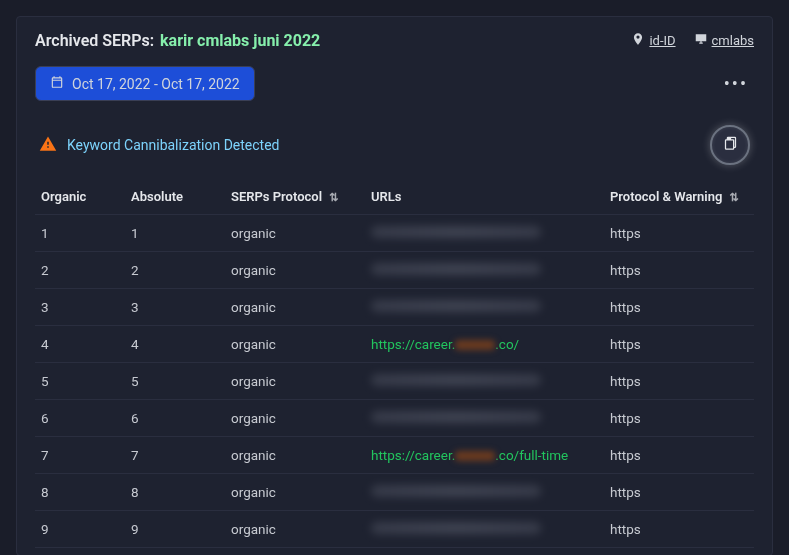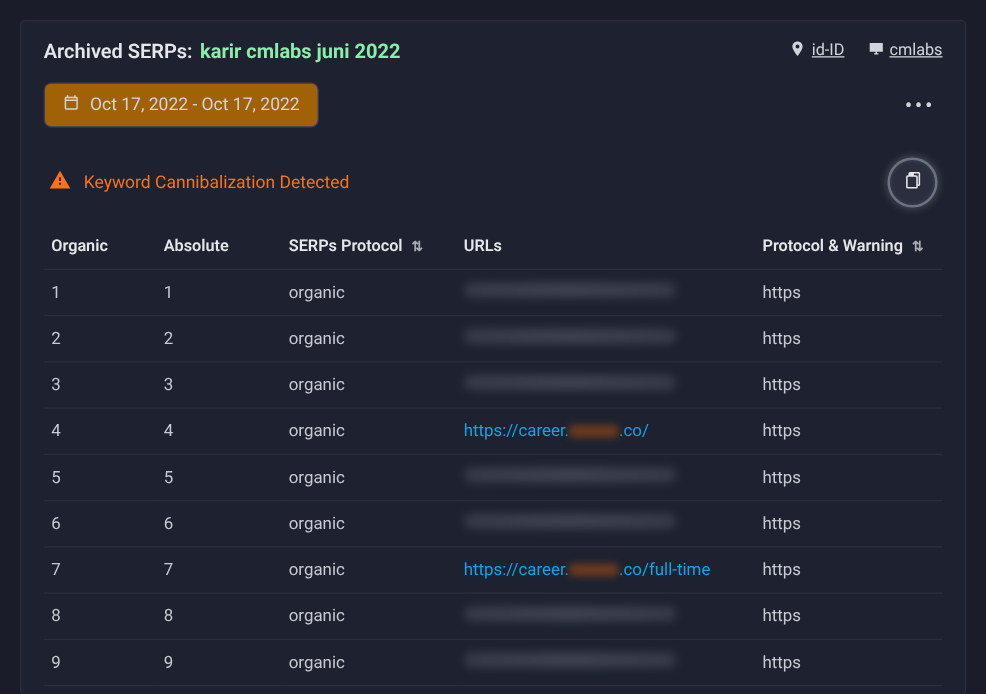--- a/index.html
+++ b/index.html
@@ -38,41 +38,41 @@
     align-items: center;
     margin-bottom: 24px;
   }
   .date-pill {
     display: flex;
     align-items: center;
     gap: 8px;
     border: 1px solid #3a3f55;
     border-radius: 6px;
     padding: 8px 14px;
-    background: #a16207;
+    background: #1d4ed8;
     color: #d1d5db;
     font-size: 14px;
     cursor: pointer;
   }
   .date-pill svg { width: 14px; height: 14px; fill: #d1d5db; }
   .more-btn {
     color: #d1d5db;
     font-size: 18px;
     letter-spacing: 2px;
     cursor: pointer;
     padding: 4px 6px;
   }
   .alert-row {
     display: flex;
     justify-content: space-between;
     align-items: center;
     margin-bottom: 14px;
     padding: 0 4px;
   }
-  .alert-text { display: flex; align-items: center; gap: 10px; color: #f97316; font-size: 14px; }
+  .alert-text { display: flex; align-items: center; gap: 10px; color: #7dd3fc; font-size: 14px; }
   .alert-text svg { width: 18px; height: 18px; fill: #f97316; }
   .icon-circle {
     width: 40px; height: 40px;
     border-radius: 50%;
     border: 2px solid #6b7280;
     box-shadow: 0 0 8px rgba(255,255,255,0.25), inset 0 0 4px rgba(255,255,255,0.1);
     display: flex; align-items: center; justify-content: center;
     background: #2a2e3f;
     cursor: pointer;
   }
@@ -101,21 +101,21 @@
   .col-proto { width: 150px; }
   .url-blur {
     display: inline-block;
     width: 170px;
     height: 12px;
     background: linear-gradient(90deg,#4b4f5e 0%,#5a5e6d 50%,#4b4f5e 100%);
     border-radius: 6px;
     filter: blur(4px);
     opacity: 0.55;
   }
-  .url-link { color: #0ea5e9; white-space: nowrap; }
+  .url-link { color: #22c55e; white-space: nowrap; }
   .url-blur-sm {
     display: inline-block;
     width: 40px;
     height: 10px;
     background: #6b3a1f;
     filter: blur(3px);
     border-radius: 4px;
     vertical-align: middle;
   }
 </style>

